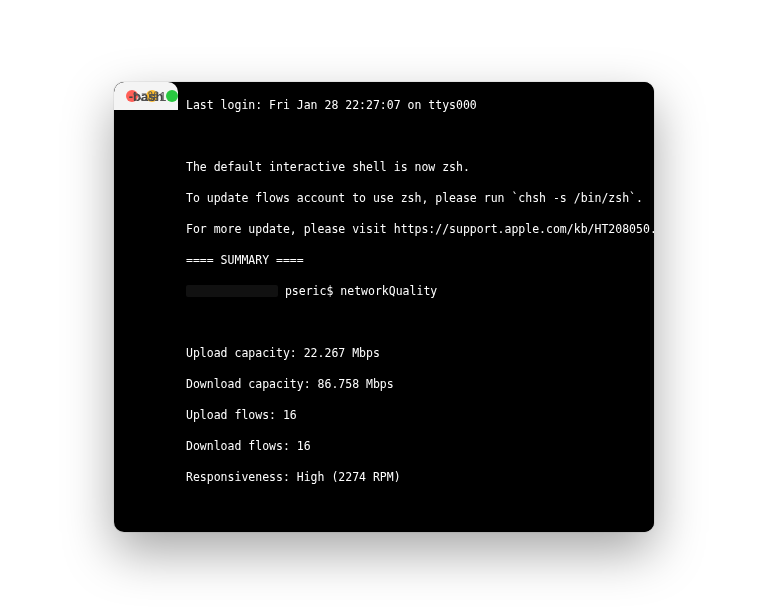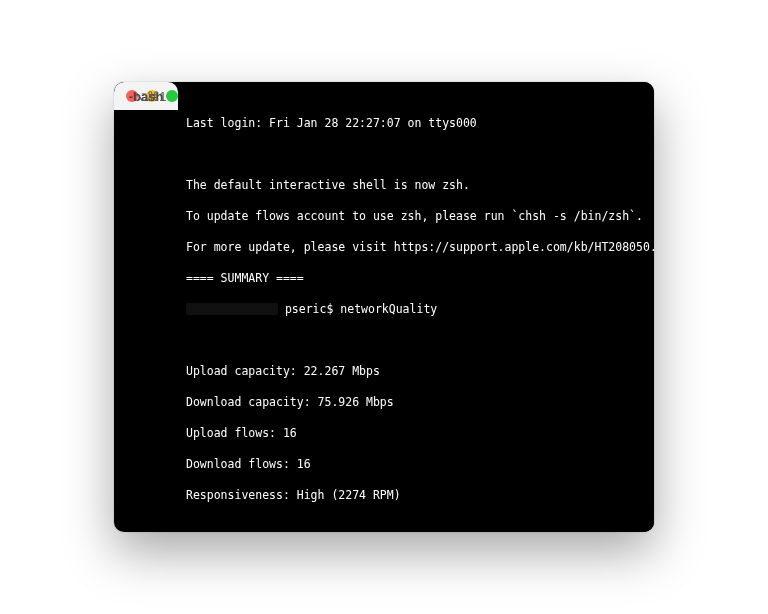--- a/index.html
+++ b/index.html
@@ -64,21 +64,21 @@
       position: absolute;
       right: 12px;
       font-size: 13px;
       color: #555;
       font-weight: 500;
       letter-spacing: -0.5px;
     }
     .terminal-body {
       flex: 1;
       background: #000000;
-      padding: 18px 8px;
+      padding: 0 8px;
       font-family: "Menlo", "Monaco", "Consolas", monospace;
       font-size: 11.5px;
       line-height: 1.35;
       color: #ffffff;
       white-space: pre;
       overflow: hidden;
     }
     .line {
       min-height: 1.35em;
     }
@@ -107,19 +107,19 @@
   <div class="terminal-body">
 <div class="line">Last login: Fri Jan 28 22:27:07 on ttys000</div>
 <div class="line"> </div>
 <div class="line">The default interactive shell is now zsh.</div>
 <div class="line">To update flows account to use zsh, please run `chsh -s /bin/zsh`.</div>
 <div class="line">For more update, please visit https://support.apple.com/kb/HT208050.</div>
 <div class="line">==== SUMMARY ====</div>
 <div class="line"><span class="redacted"></span><span> pseric$ </span><span>networkQuality</span></div>
 <div class="line"> </div>
 <div class="line">Upload capacity: 22.267 Mbps</div>
-<div class="line">Download capacity: 75.926 Mbps</div>
+<div class="line">Download capacity: 86.758 Mbps</div>
 <div class="line">Upload flows: 16</div>
 <div class="line">Download flows: 16</div>
 <div class="line">Responsiveness: High (2274 RPM)</div>
 
   </div>
 </div>
 
 </body></html>

